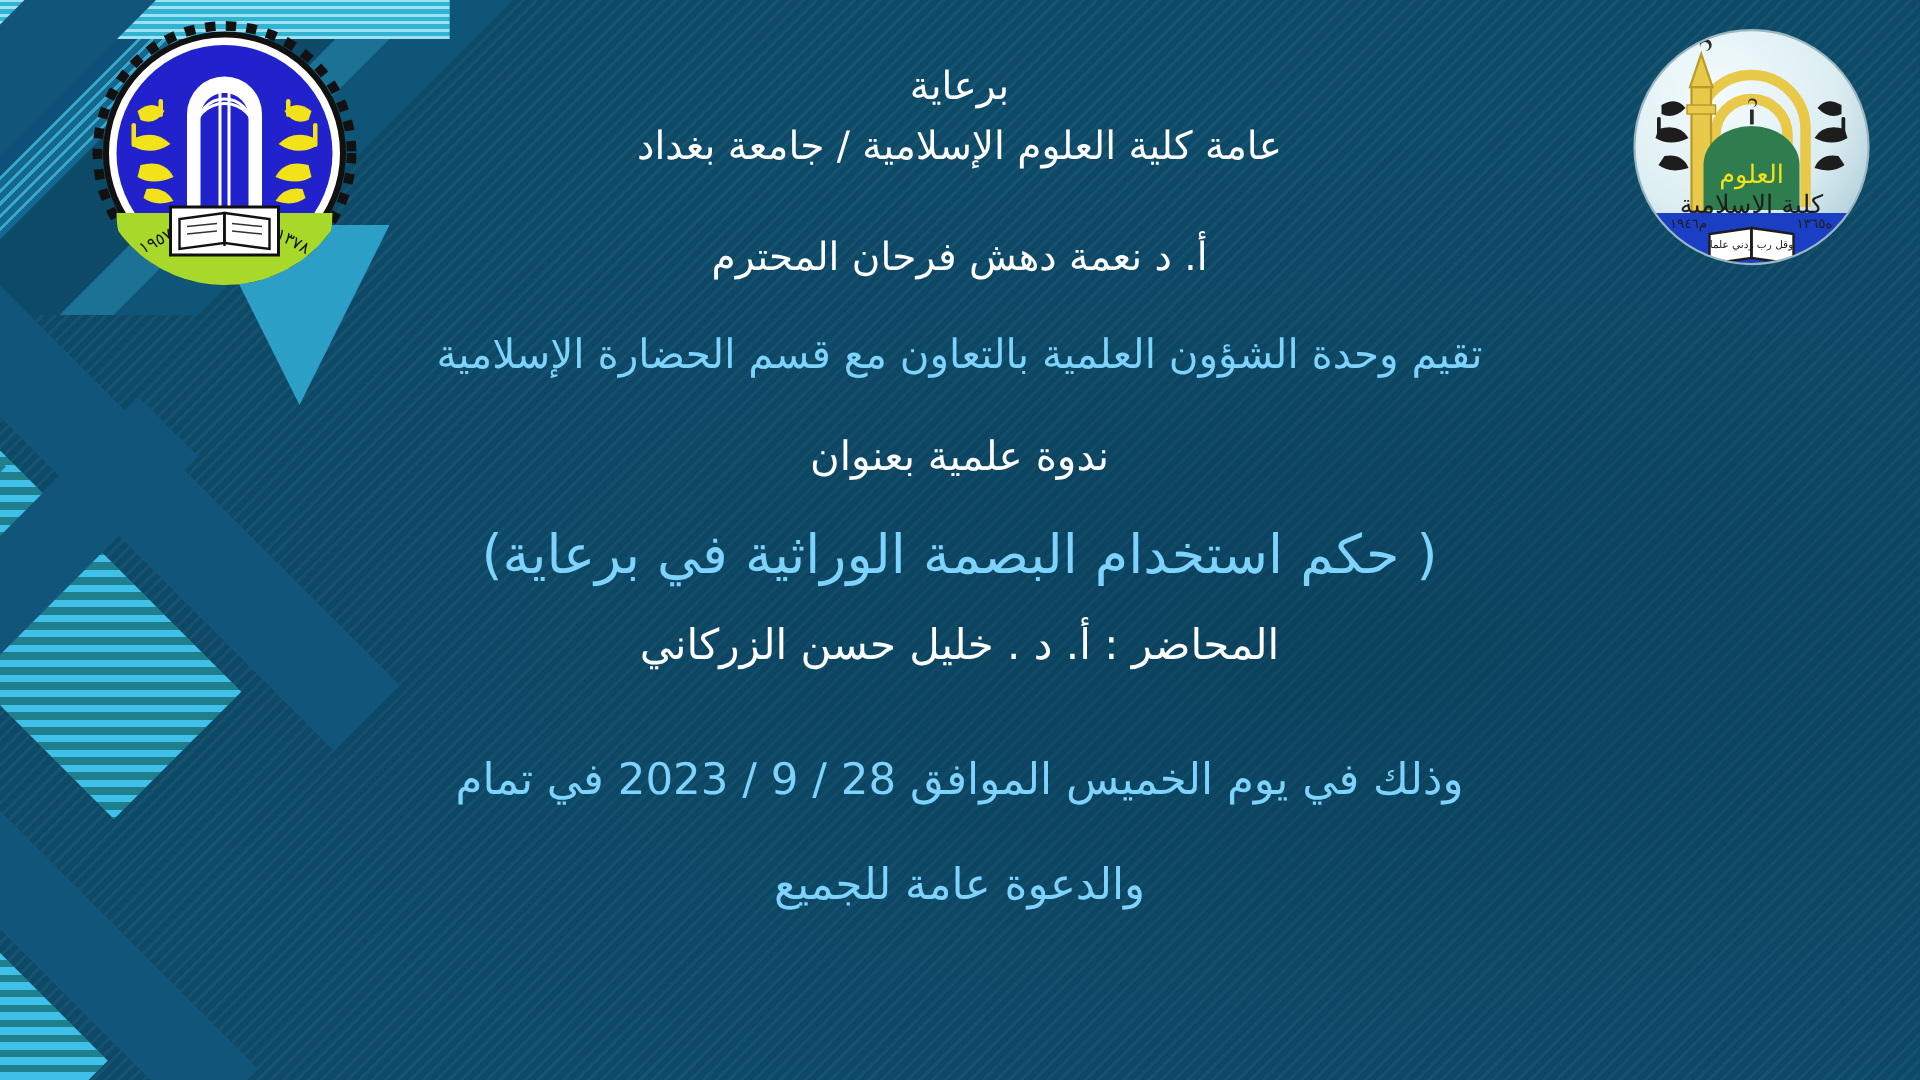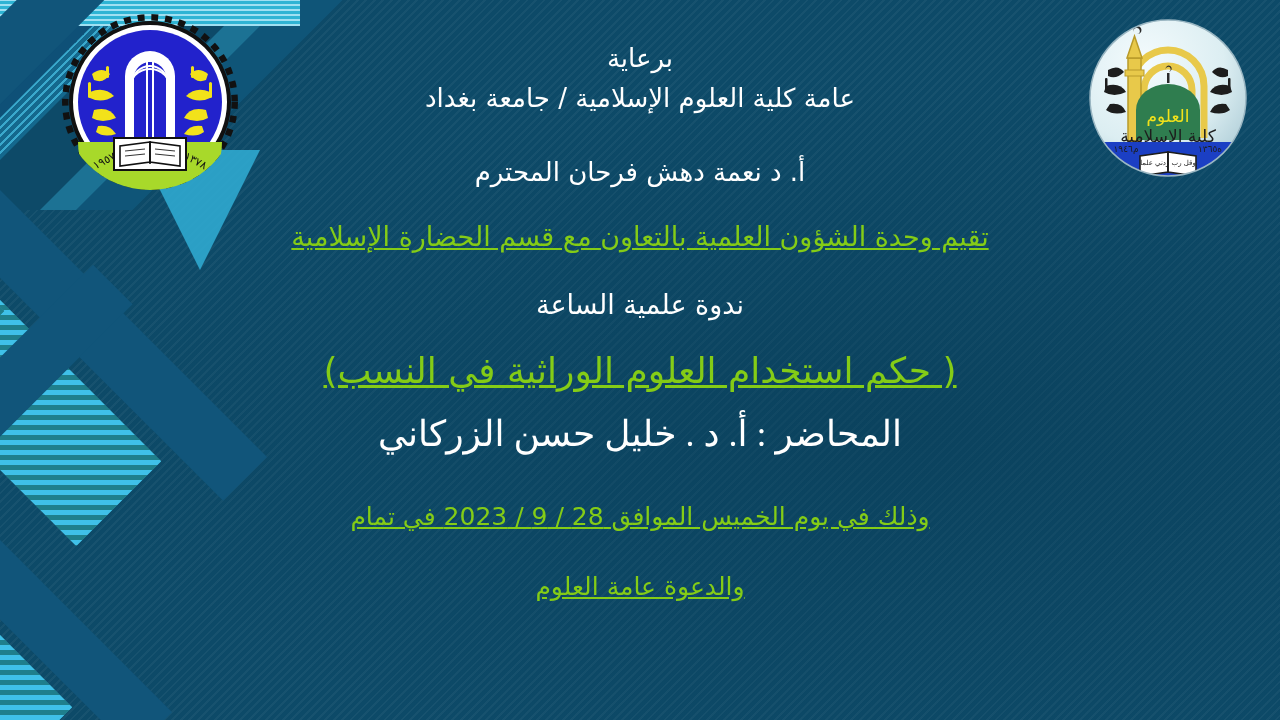--- a/index.html
+++ b/index.html
@@ -86,28 +86,28 @@
     direction: rtl;
   }
   .line {
     position: absolute;
     left: 0; right: 0;
     line-height: 1.25;
     white-space: nowrap;
     text-align: center;
   }
   .white { color: #ffffff; }
-  .yellow { color: #84cc16; text-decoration: underline; }
+  .yellow { color: #7dd3fc; }
 
   .hdr        { font-size: 26px; }
   .host-line  { font-size: 27px; }
   .sub-line   { font-size: 27px; }
   .title-line { font-size: 36px; }
-  .lect-line  { font-size: 36px; font-family: Liberation Serif, serif; }
-  .date-line  { font-size: 25px; line-height: 1.35; }
+  .lect-line  { font-size: 28px; }
+  .date-line  { font-size: 29px; line-height: 1.35; }
 </style>
 </head>
 <body>
 
 <div id="poster">
 
   <div class="bg-stripes"></div>
   <div class="bg-wash"></div>
 
   <div class="top-bands">
@@ -267,25 +267,25 @@
   <div class="content">
 
     <div class="line hdr white" style="top:42px;">برعاية</div>
 
     <div class="line hdr white" style="top:82px;">عامة كلية العلوم الإسلامية / جامعة بغداد</div>
 
     <div class="line hdr white" style="top:124px;margin-top:32px;">أ. د نعمة دهش فرحان المحترم</div>
 
     <div class="line host-line yellow" style="top:220px;">تقيم وحدة الشؤون العلمية بالتعاون مع قسم الحضارة الإسلامية</div>
 
-    <div class="line sub-line white" style="top:288px;">ندوة علمية الساعة</div>
-
-    <div class="line title-line yellow" style="top:348px;">( حكم استخدام العلوم الوراثية في النسب)</div>
+    <div class="line sub-line white" style="top:288px;">ندوة علمية بعنوان</div>
+
+    <div class="line title-line yellow" style="top:348px;">( حكم استخدام البصمة الوراثية في برعاية)</div>
 
     <div class="line lect-line white" style="top:412px;">المحاضر : أ. د . خليل  حسن الزركاني</div>
 
     <div class="line date-line yellow" style="top:500px;">وذلك في يوم الخميس الموافق 28 / 9 / 2023 في تمام</div>
 
 
-    <div class="line date-line yellow" style="top:570px;">والدعوة عامة العلوم</div>
+    <div class="line date-line yellow" style="top:570px;">والدعوة عامة للجميع</div>
 
   </div>
 </div>
 
 </body></html>

